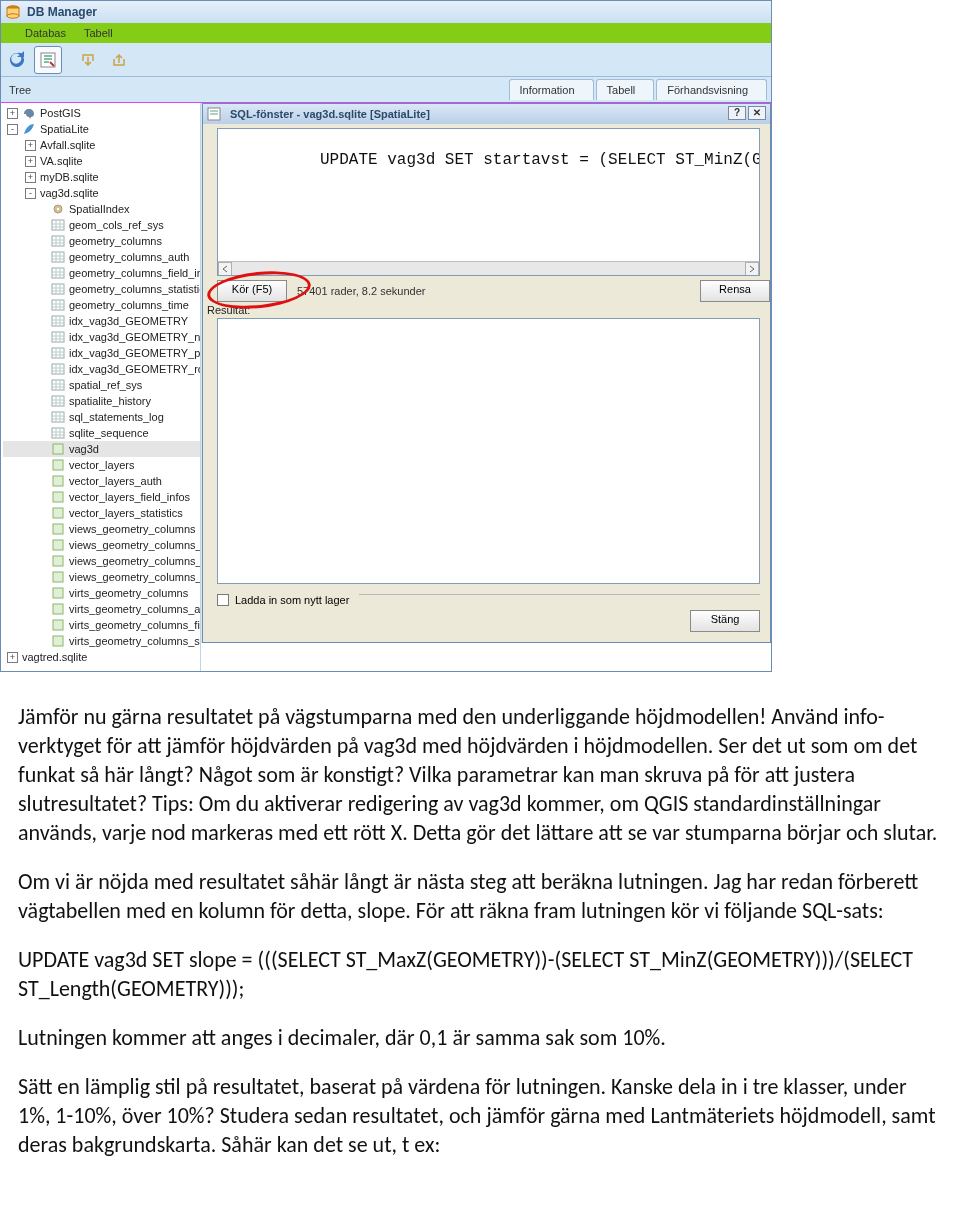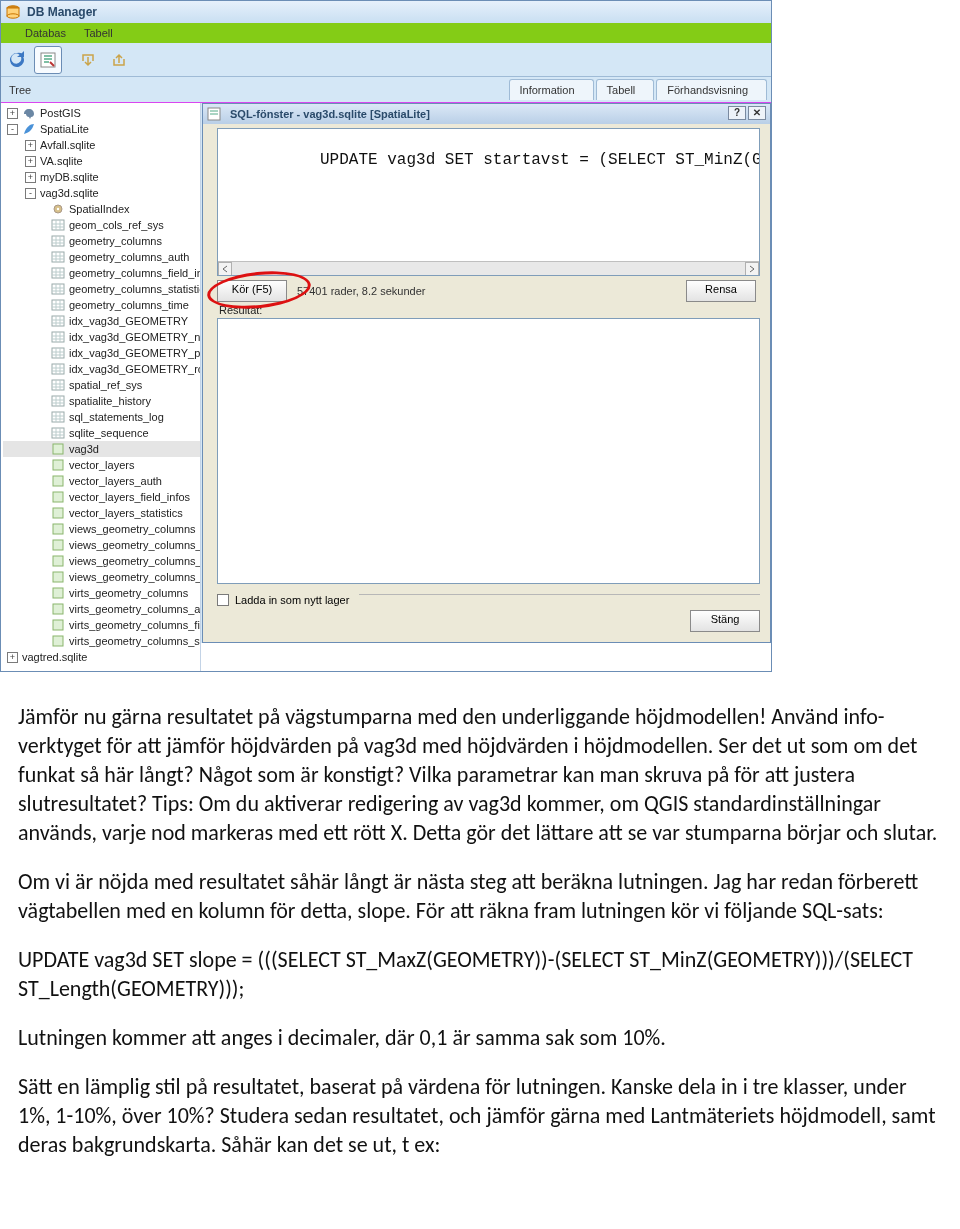--- a/index.html
+++ b/index.html
@@ -106,28 +106,28 @@
   .scroll-h {
     position: absolute; left: 0; right: 0; bottom: 0; height: 14px;
     background: #e8e8e8; border-top: 1px solid #bfbfbf; display: flex; justify-content: space-between;
   }
   .scroll-btn { width: 14px; height: 14px; background: #f3f3f3; border: 1px solid #b0b0b0; display:flex; align-items:center; justify-content:center; }
 
   .run-row {
     display: flex; align-items: center; gap: 10px; padding: 2px 26px 0 14px; position: relative;
   }
   .status-text { color: #333; }
-  .run-row .sql-btn.right { position: absolute; right: 14px; }
+  .run-row .sql-btn.right { position: absolute; right: 0; }
   .run-circle {
     position:absolute; left:4px; top:-6px; width:104px; height:36px;
     border:3px solid #d11; border-radius:50%; transform:rotate(-6deg);
     pointer-events:none;
   }
 
-  .result-label { padding: 2px 10px 0 16px; color: #222; }
+  .result-label { padding: 2px 10px 0 4px; color: #222; }
   .result-area {
     margin: 2px 10px 6px 14px; flex: 1; min-height: 170px; background: #fff; border: 1px solid #7f9db9;
   }
 
   .layer-row { display:flex; align-items:flex-start; padding: 4px 10px 4px 14px; gap: 6px; }
   .chk { width:12px; height:12px; border:1px solid #7a7a7a; background:#fff; }
   .layer-line { flex:1; height:1px; border-top:1px solid #b7b7b7; margin-left:4px; }
 
   .footer-row { display:flex; justify-content:flex-end; padding: 0 10px 10px 10px; }
 

